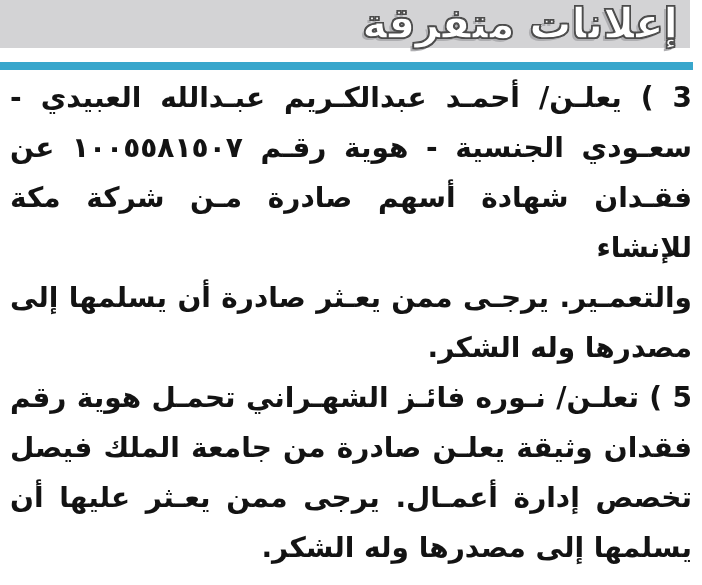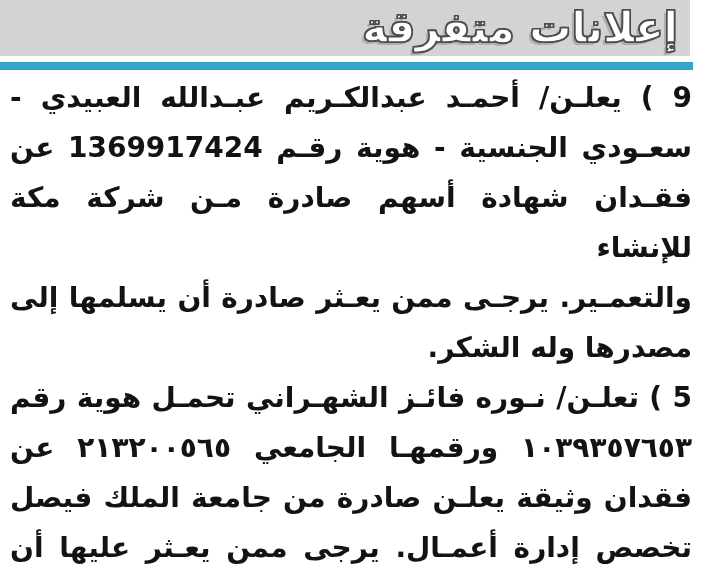--- a/index.html
+++ b/index.html
@@ -13,21 +13,21 @@
   html,body{margin:0;padding:0;background:#ffffff;}
   .page{
     position:relative;
     width:702px;height:585px;
     background:#ffffff;
     overflow:hidden;
     font-family:"DejaVu Sans", sans-serif;
   }
   .banner{
     position:absolute;top:0;left:0;
-    width:690px;height:56px;
+    width:690px;height:48px;
     background:var(--banner-bg);
     display:flex;align-items:center;justify-content:flex-start;
     padding:8px 12px;
   }
   .banner-title{
     direction:rtl;
     font-size:42px;
     font-weight:bold;
     letter-spacing:1px;
     color:var(--title-fill);
@@ -71,29 +71,28 @@
 
   <div class="banner">
     <span class="banner-title">إعلانات متفرقة</span>
   </div>
 
   <div class="accent-bar"></div>
 
   <div class="content">
 
     <div>
-      <div class="ad-line">9 ) يعلـن/ أحمـد عبدالكـريم عبـدالله العبيدي -</div>
-      <div class="ad-line">سعـودي الجنسية - هوية رقـم 1369917424 عن</div>
+      <div class="ad-line">3 ) يعلـن/ أحمـد عبدالكـريم عبـدالله العبيدي -</div>
+      <div class="ad-line">سعـودي الجنسية - هوية رقـم ١٠٠٥٥٨١٥٠٧ عن</div>
       <div class="ad-line">فقـدان شهادة أسهم صادرة مـن شركة مكة للإنشاء</div>
       <div class="ad-line">والتعمـير. يرجـى ممن يعـثر صادرة أن يسلمها إلى</div>
       <div class="ad-line last">مصدرها وله الشكر.</div>
     </div>
 
     <div>
       <div class="ad-line">5 ) تعلـن/ نـوره فائـز الشهـراني تحمـل هوية رقم</div>
-      <div class="ad-line">١٠٣٩٣٥٧٦٥٣ ورقمهـا الجامعي ٢١٣٢٠٠٥٦٥ عن</div>
       <div class="ad-line">فقدان وثيقة يعلـن صادرة من جامعة الملك فيصل</div>
       <div class="ad-line">تخصص إدارة أعمـال. يرجى ممن يعـثر عليها أن</div>
       <div class="ad-line last">يسلمها إلى مصدرها وله الشكر.</div>
     </div>
 
   </div>
 </div>
 
 </body></html>

